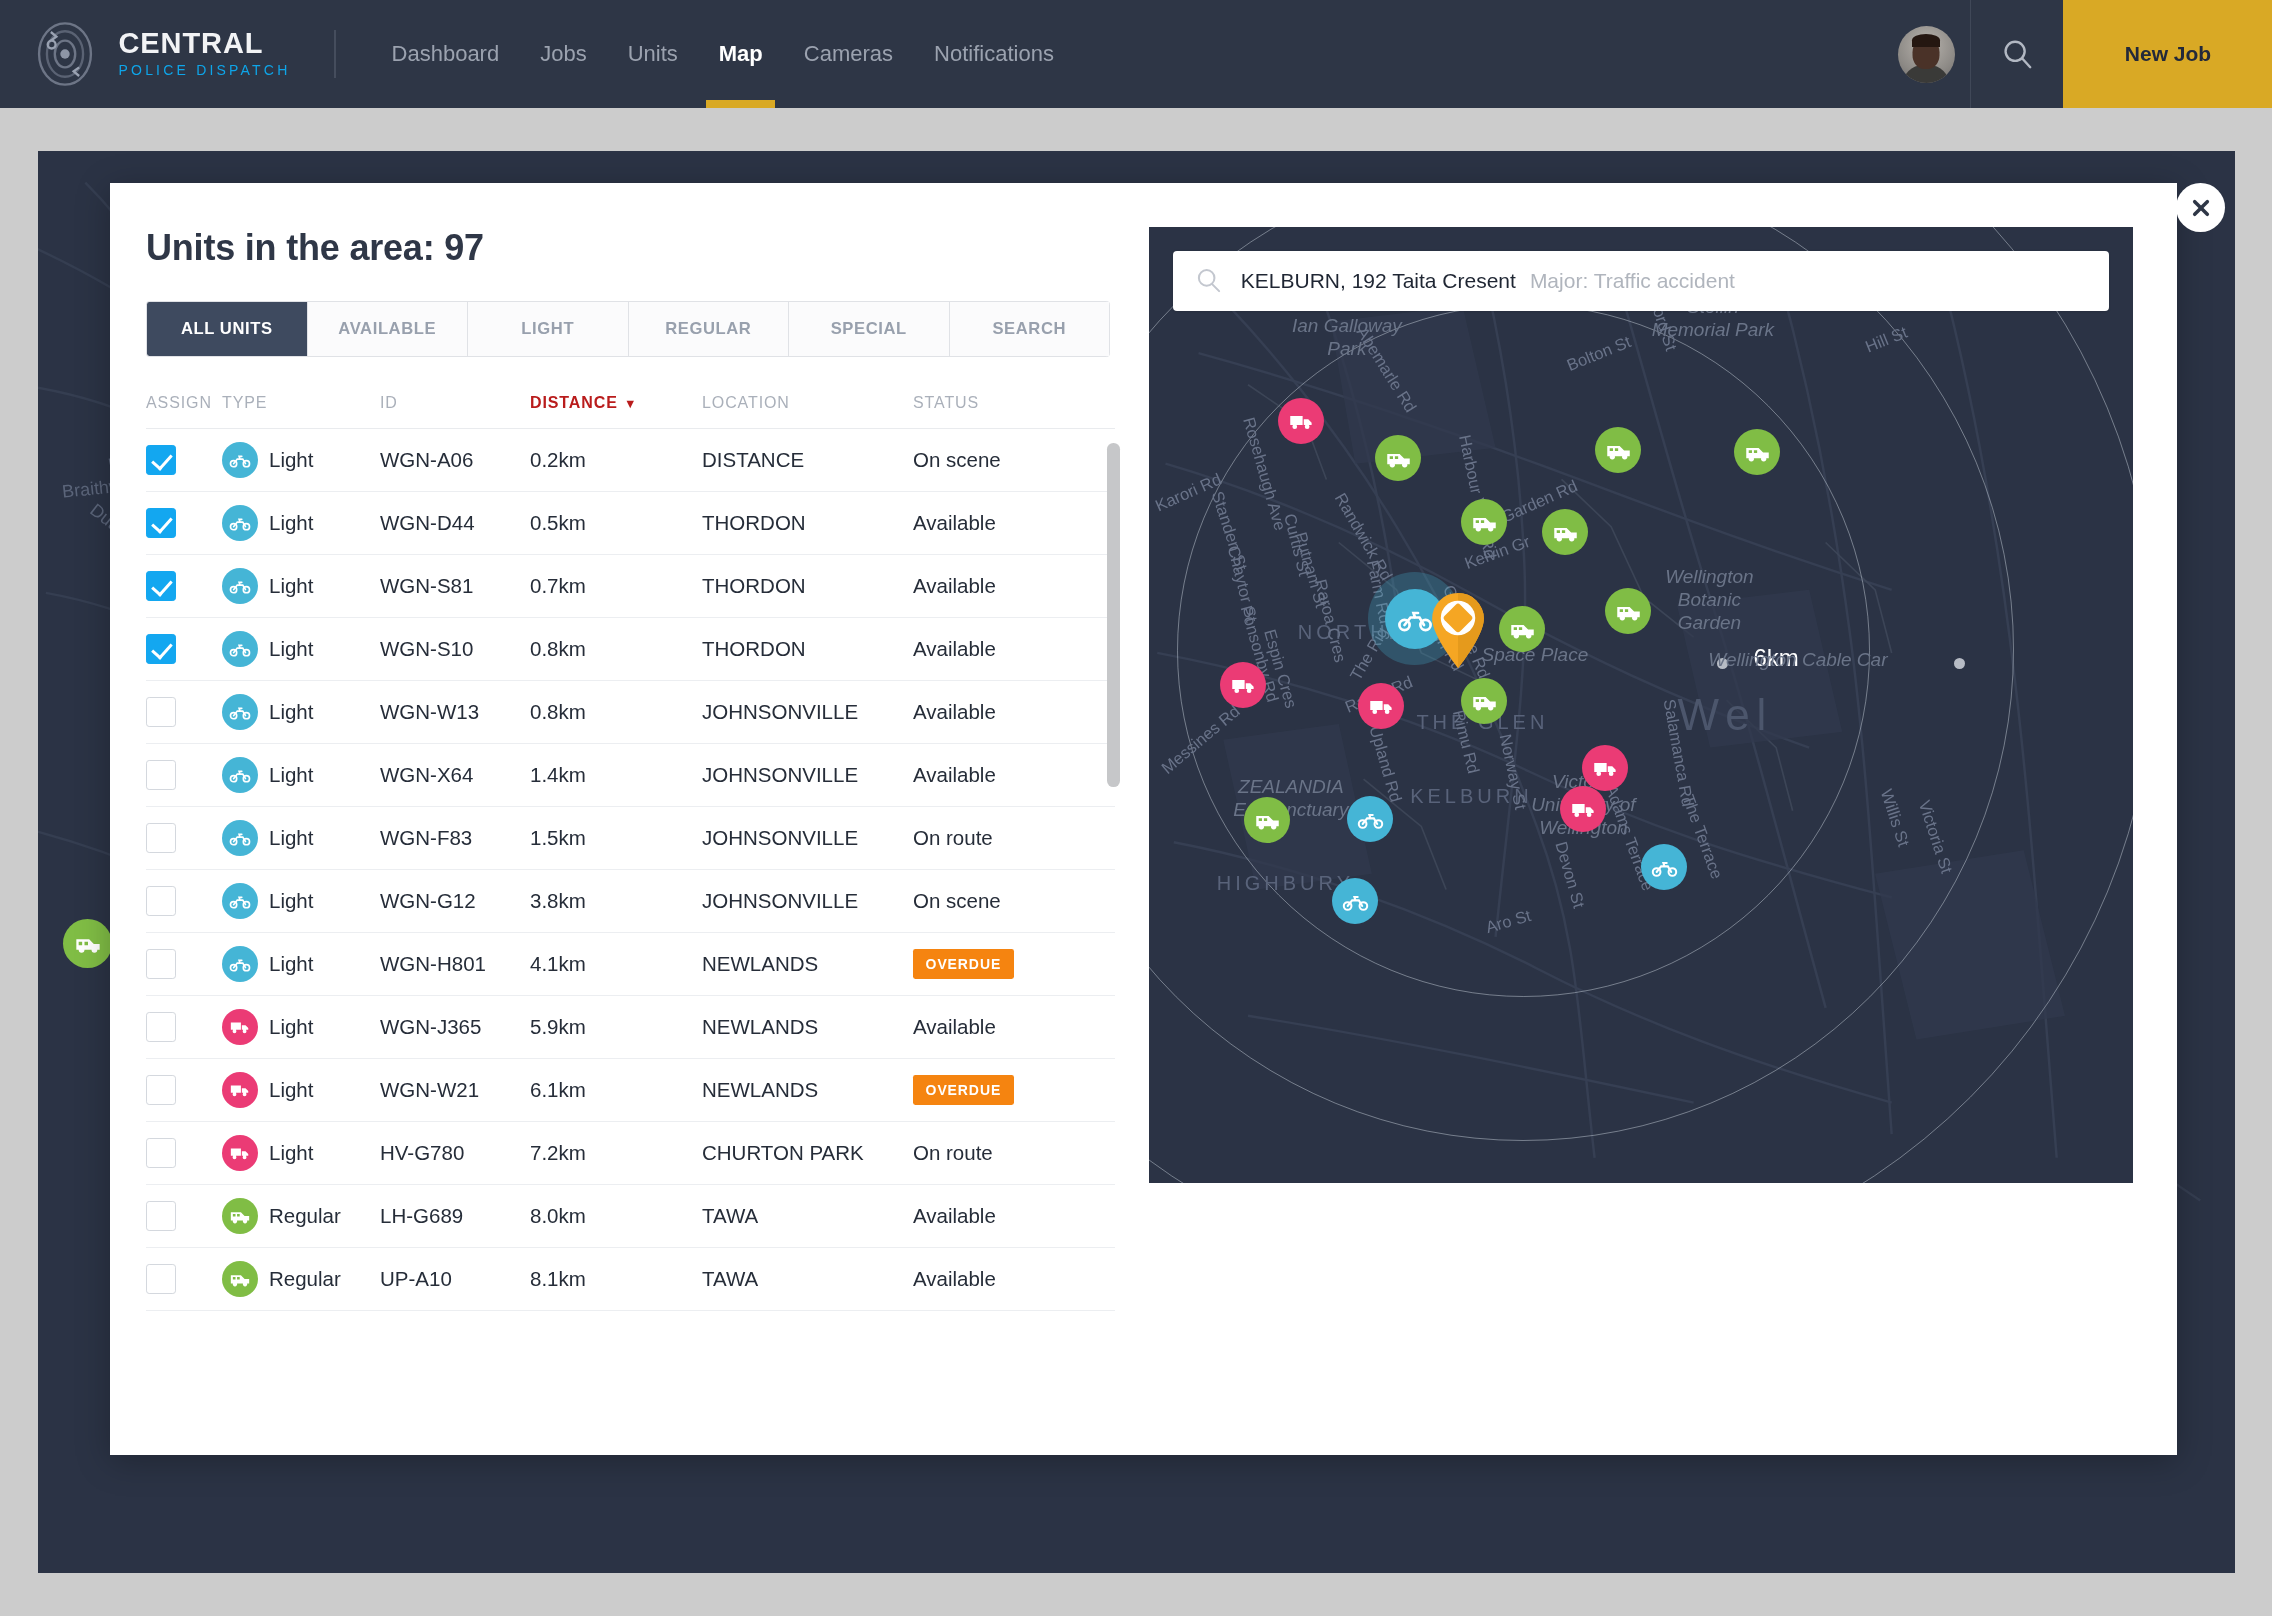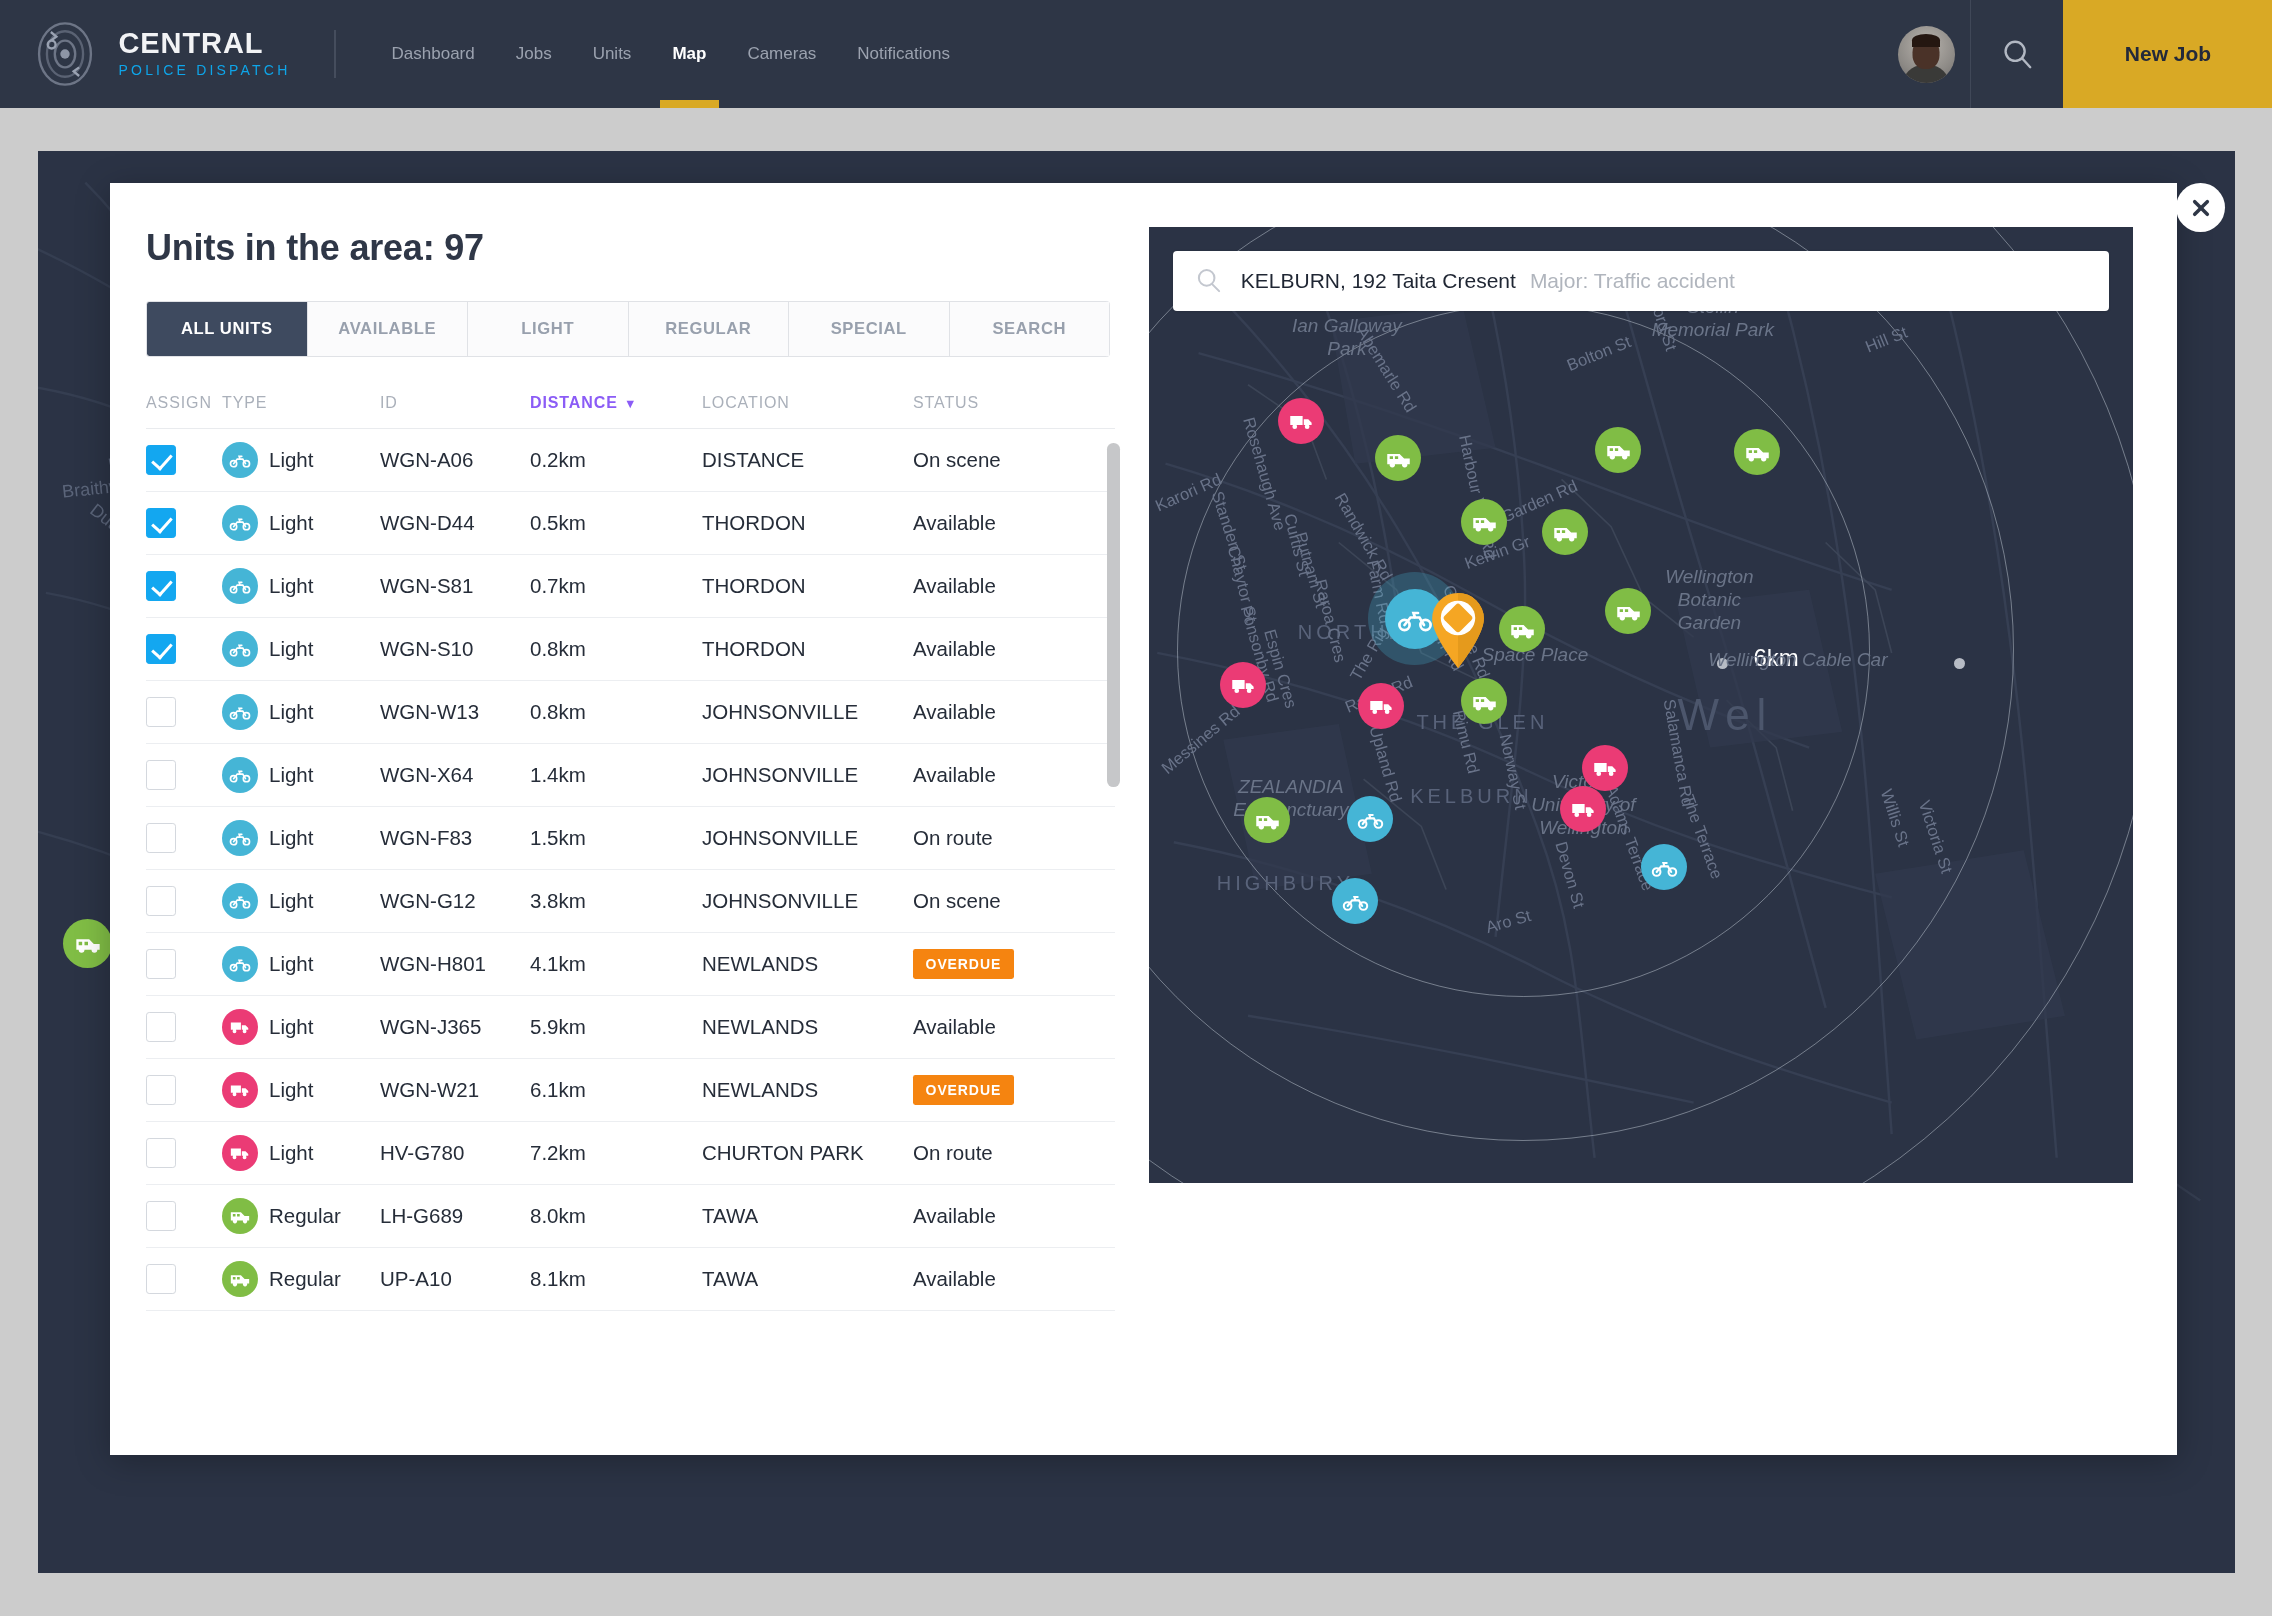--- a/index.html
+++ b/index.html
@@ -31,21 +31,21 @@
   }
   .brand-divider {
     width: 1.6px; background: #454d5d;
     margin: 30px 0 30px 44px;
   }
   .nav {
     display: flex; align-items: stretch; margin-left: 35px;
   }
   .nav-item {
     display: flex; align-items: center; position: relative;
-    padding: 0 20.5px; color: #9ba2af; font-size: 17px;
+    padding: 0 20.5px; color: #9ba2af; font-size: 22px;
     cursor: pointer; white-space: nowrap;
   }
   .nav-item.active { color: #ffffff; font-weight: bold; }
   .nav-item.active::after {
     content: ""; position: absolute; left: 8px; right: 8px;
     bottom: 0; height: 8px; background: #d9a925;
   }
   .nav-spacer { flex: 1; }
   .avatar-cell {
     width: 88px; display: flex; align-items: center; justify-content: center;
@@ -141,21 +141,21 @@
   }
   .tab:last-child { border-right: none; }
   .tab.active { background: #3e4a5f; color: #ffffff; border-radius: 2.4px 0 0 2.4px; }
 
   .table-wrap { margin-top: 37px; width: 969px; position: relative; }
   table { width: 969px; border-collapse: collapse; table-layout: fixed; }
   th {
     text-align: left; font-size: 16px; font-weight: normal; letter-spacing: 0.9px;
     color: #aab0ba; padding-bottom: 16px; text-transform: uppercase;
   }
-  th.sorted { color: #8b5cf6; font-weight: bold; }
+  th.sorted { color: #b91c1c; font-weight: bold; }
   .sort-caret { font-size: 12.6px; margin-left: 6.3px; }
   thead tr { border-bottom: 0.8px solid #e9ebee; }
   tbody td {
     font-size: 20.5px; color: #262d39; padding: 0; height: 63px;
     border-bottom: 0.8px solid #eceef1; vertical-align: middle;
   }
   tbody tr:last-child td { border-bottom: 0.8px solid #eceef1; }
 
   .cb {
     width: 30px; height: 30px; border-radius: 3.2px;

